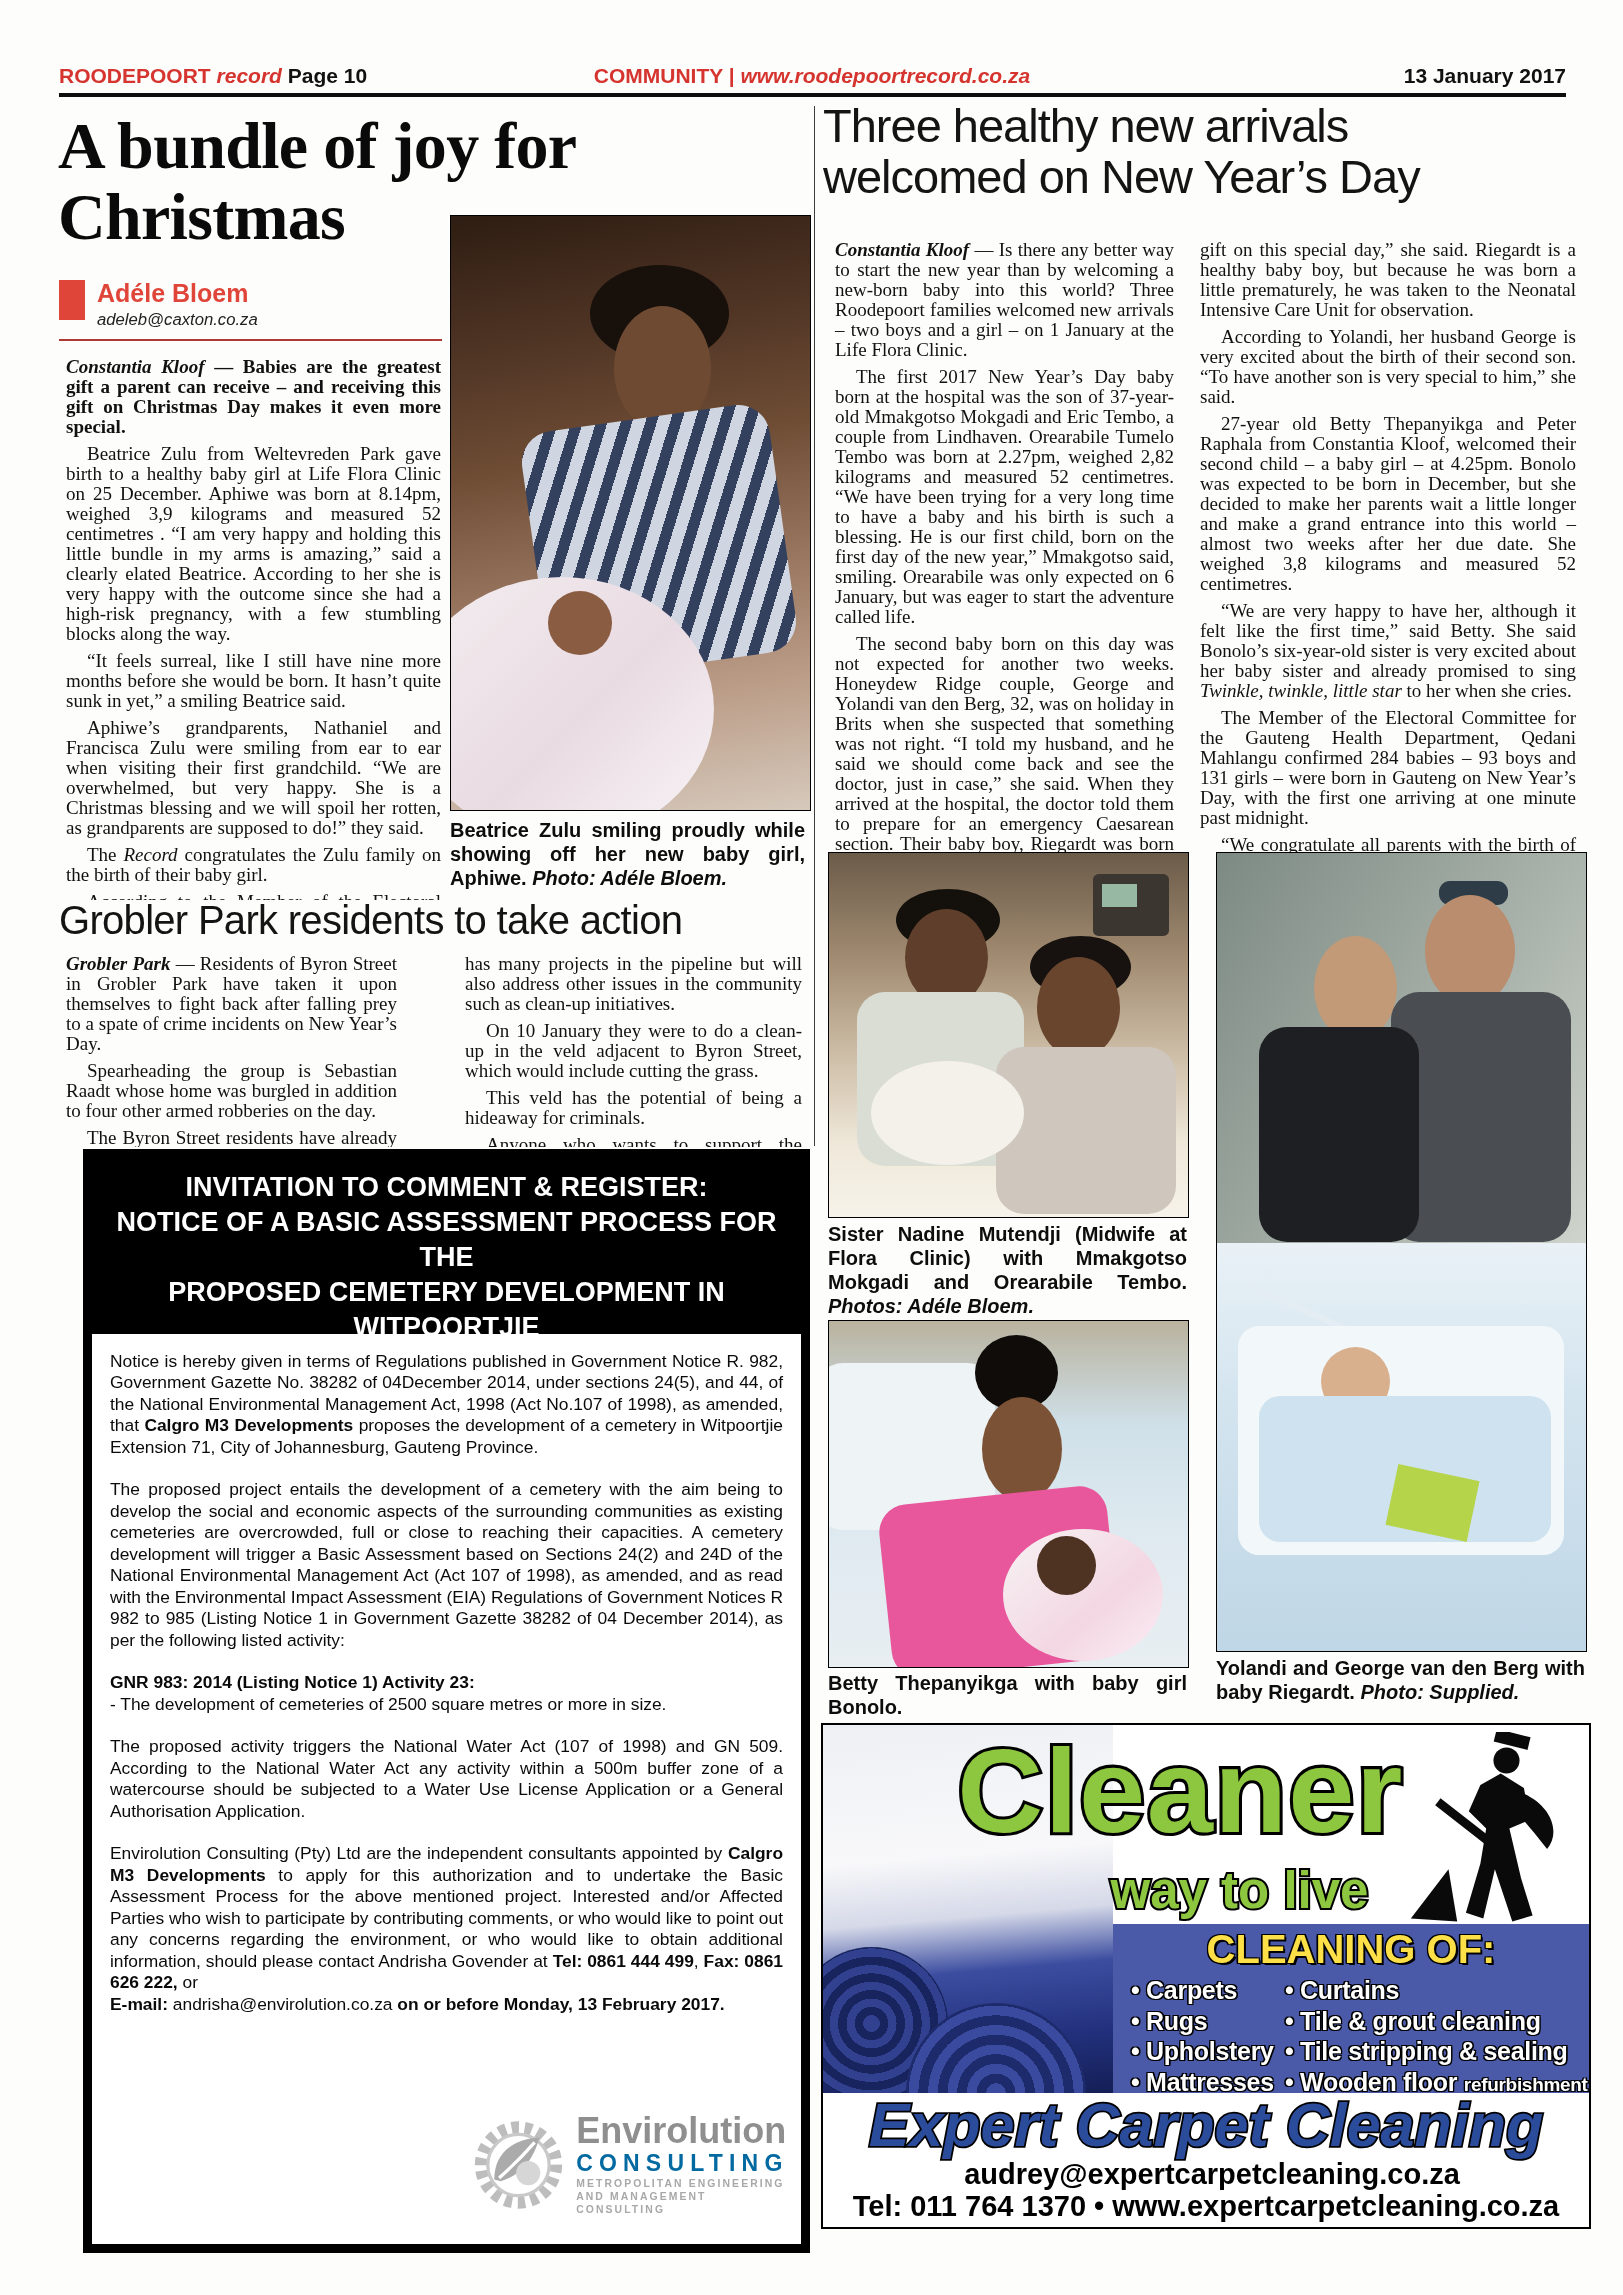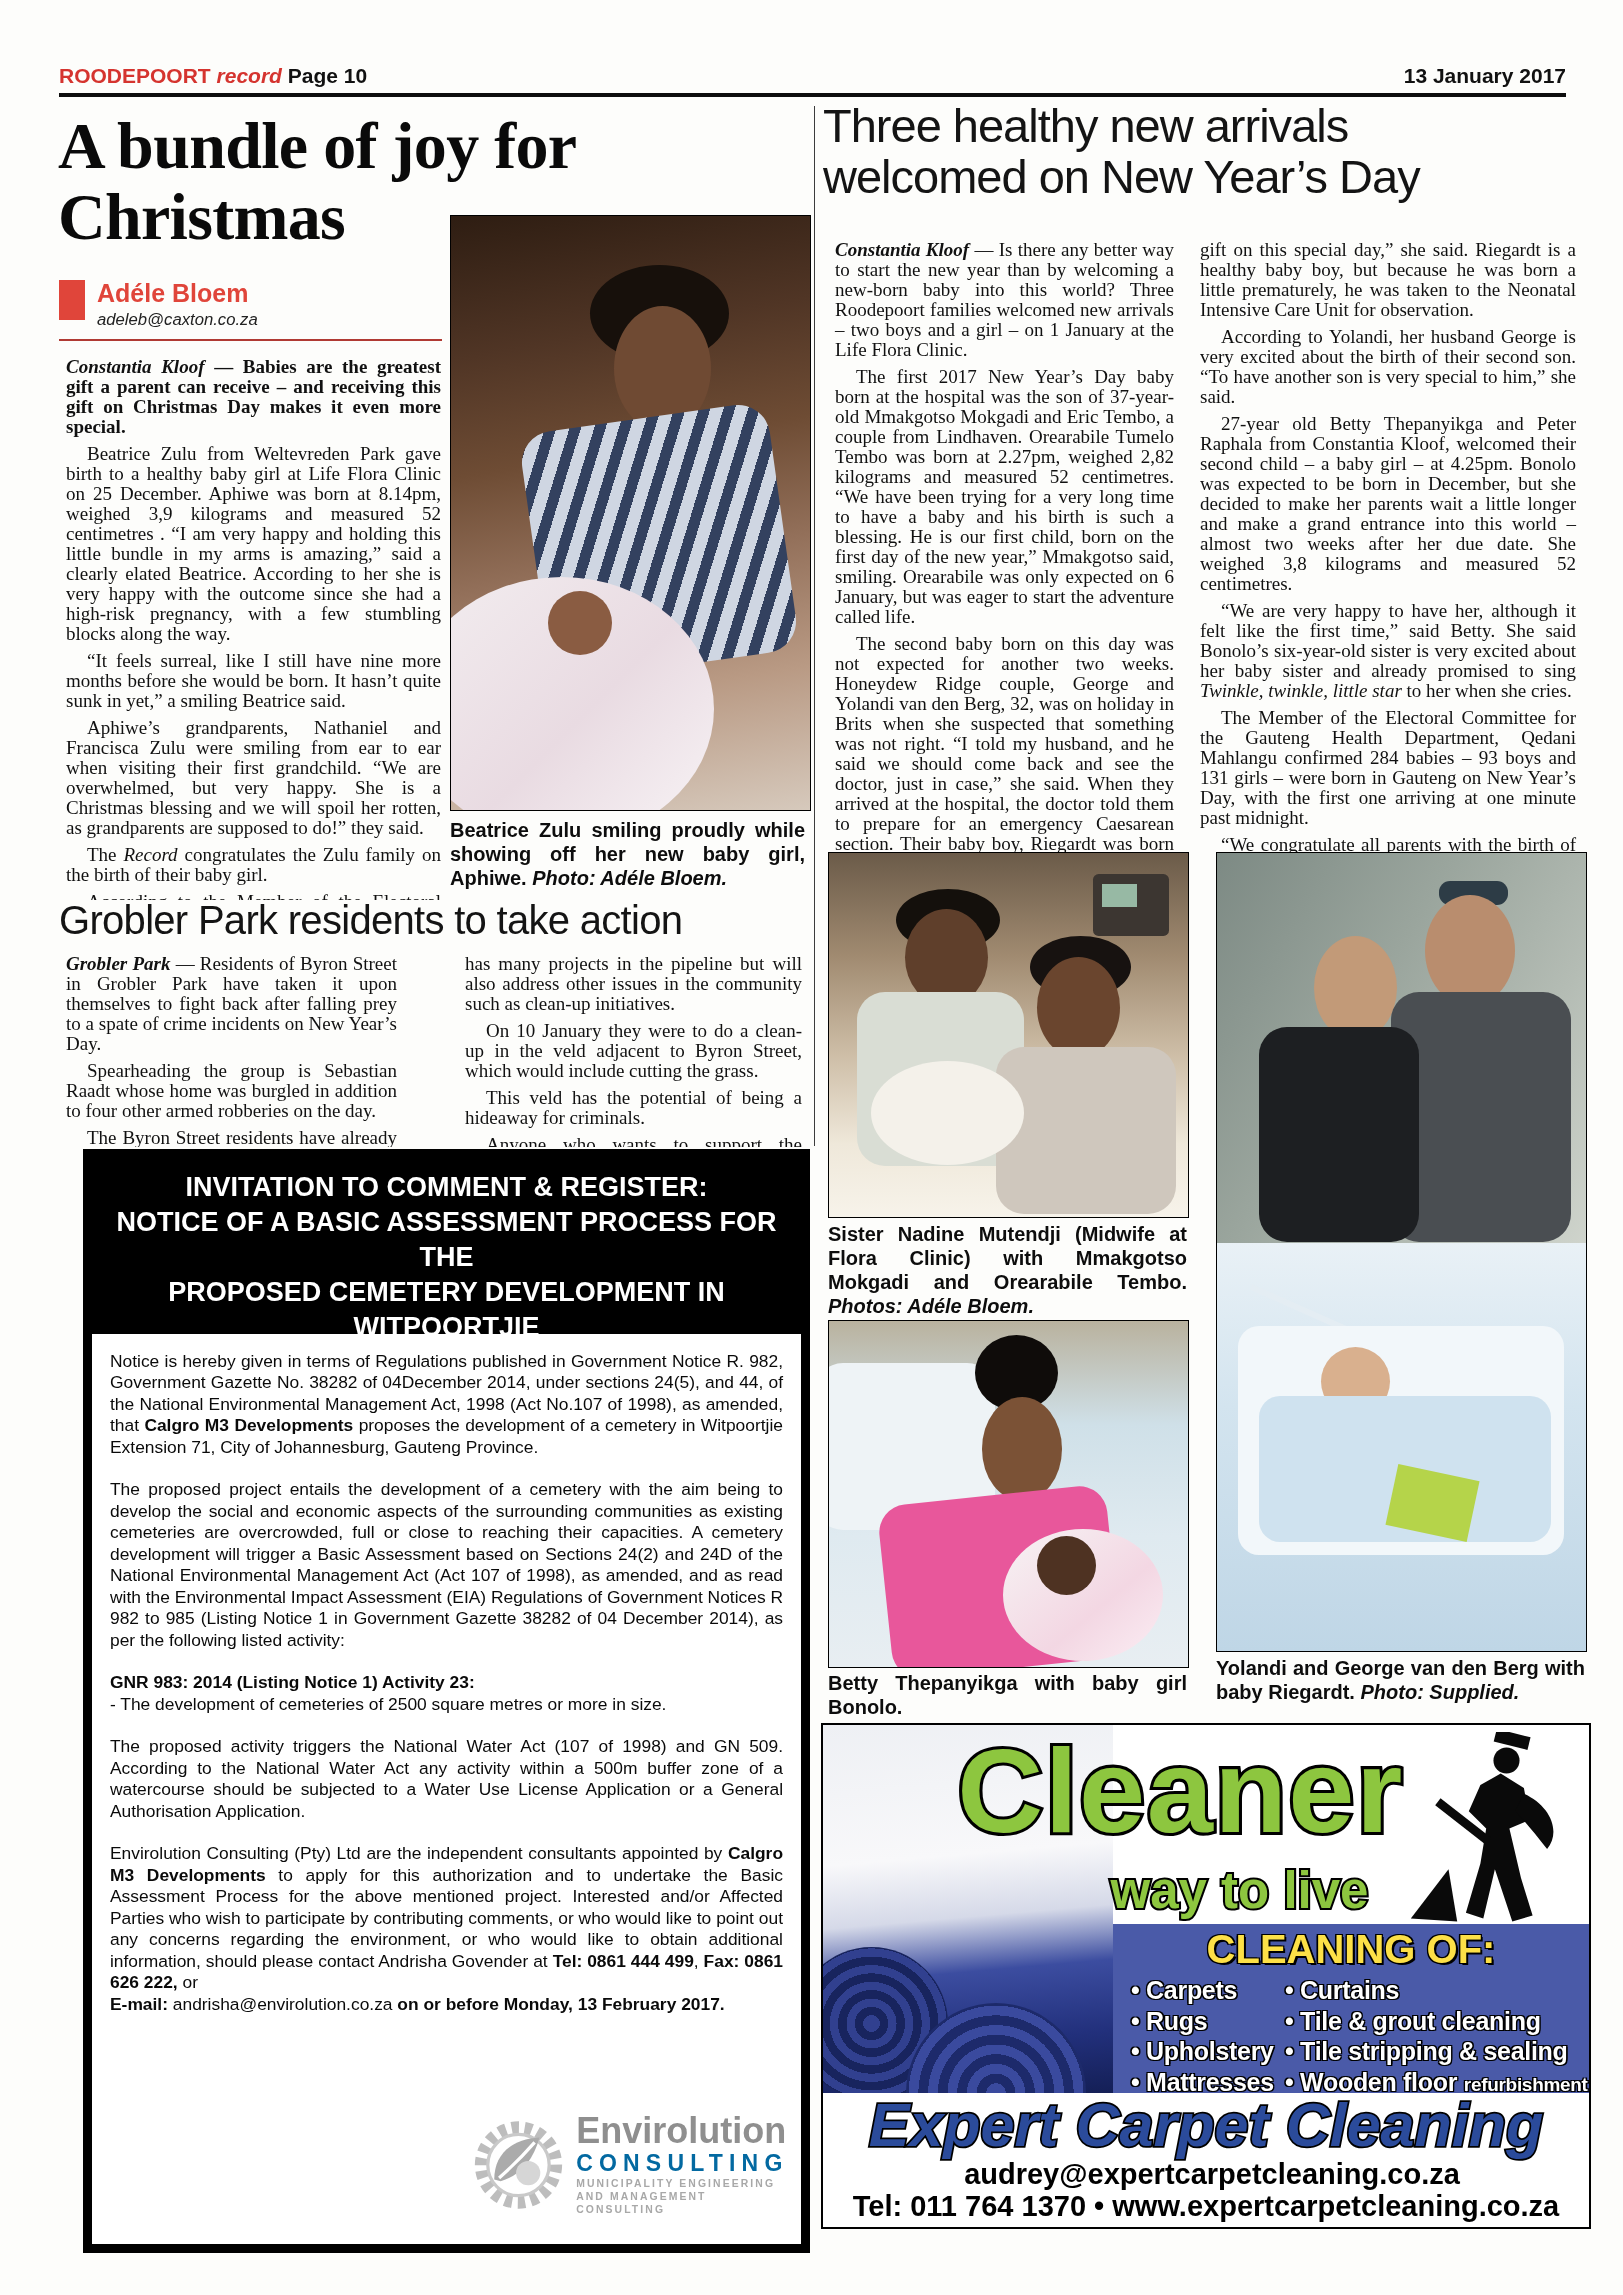--- a/index.html
+++ b/index.html
@@ -150,20 +150,25 @@
   .ad-tel{font-family:"Liberation Sans",sans-serif;font-weight:bold;font-size:29px;line-height:33px;color:#000;}
 </style>
 </head>
 <body>
 
 <div class="page">
 
   <div class="abs hdr hdr-left">
     <span class="red">ROODEPOORT</span><span> </span><span class="red ital">record</span><span> </span><span>Page 10</span>
   </div>
+  <div class="abs hdr hdr-center">
+    <span class="red">COMMUNITY</span>
+    <span class="red">|</span>
+    <span class="red ital">www.roodepoortrecord.co.za</span>
+  </div>
   <div class="abs hdr hdr-right">13 January 2017</div>
   <div class="abs hdr-rule"></div>
   <div class="abs vrule"></div>
 
   <h1 class="abs a1-title" style="margin:0">A bundle of joy for Christmas</h1>
   <div class="abs byline-sq"></div>
   <div class="abs byline-name">Adéle Bloem</div>
   <div class="abs byline-email">adeleb@caxton.co.za</div>
   <div class="abs a1-redrule"></div>
 
@@ -283,21 +288,21 @@
         <svg width="104" height="104" viewBox="0 0 120 120">
           <circle cx="60" cy="60" r="46" fill="none" stroke="#bdbdbd" stroke-width="16" stroke-dasharray="9 7"></circle>
           <circle cx="60" cy="60" r="38" fill="#ffffff" stroke="#c9c9c9" stroke-width="4"></circle>
           <path d="M30,78 C30,46 52,28 86,26 C78,56 60,74 38,80 Z" fill="#ababab"></path>
           <path d="M36,76 C52,62 66,48 80,32" stroke="#ffffff" stroke-width="4" fill="none"></path>
           <circle cx="72" cy="70" r="15" fill="#d6d6d6"></circle>
         </svg>
         <div class="logoText">
           <div class="logoName">Envirolution</div>
           <div class="logoSub">CONSULTING</div>
-          <div class="logoTag">MUNICIPALITY ENGINEERING</div>
+          <div class="logoTag">METROPOLITAN ENGINEERING</div>
           <div class="logoTag">AND MANAGEMENT CONSULTING</div>
         </div>
       </div>
     </div>
   </div>
 
   <div class="abs ad">
     <div class="ad-carpet">
       <div class="roll1"></div>
       <div class="roll2"></div>

